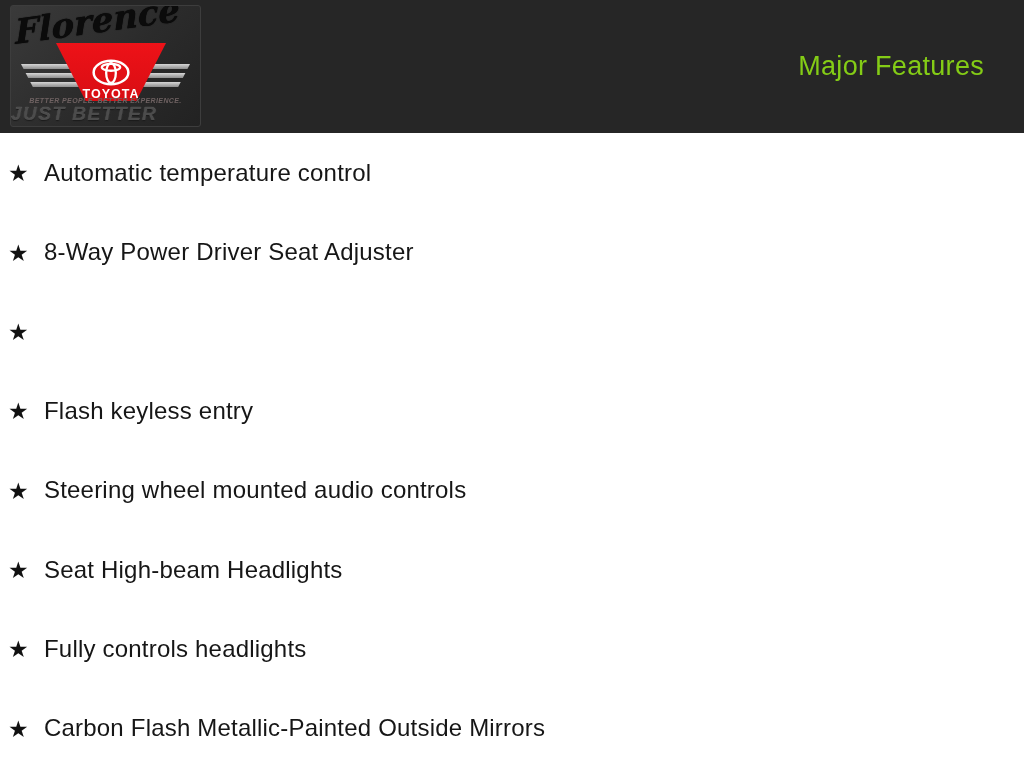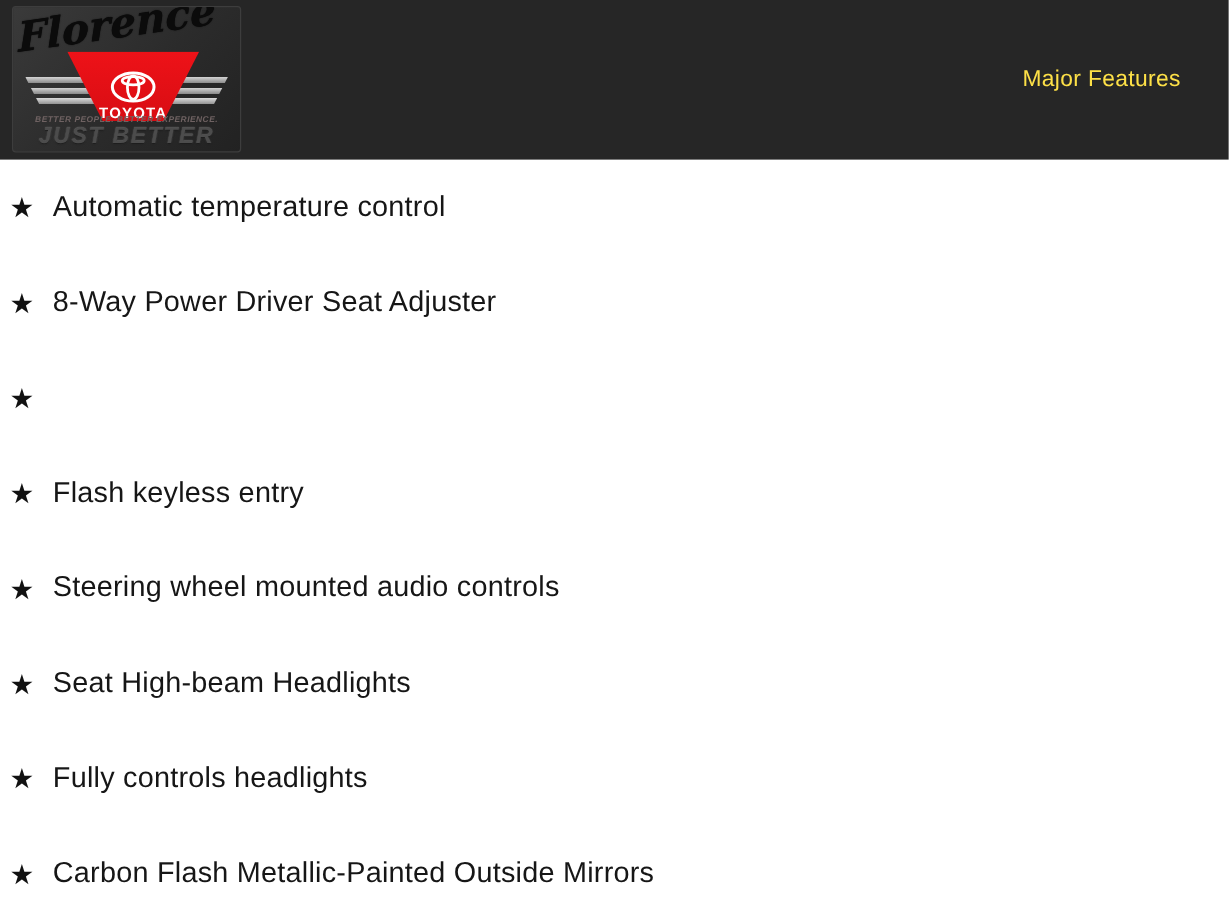--- a/index.html
+++ b/index.html
@@ -15,22 +15,22 @@
   .header {
     position: relative;
     height: 133px;
     background: #262626;
     flex: 0 0 auto;
   }
   .page-title {
     position: absolute;
     top: 0; bottom: 0; right: 40px;
     display: flex; align-items: center;
-    color: #fde047;
-    font-size: 19px;
+    color: #84cc16;
+    font-size: 27px;
     font-weight: 400;
     letter-spacing: 0.3px;
   }
 
   
   .logo {
     position: absolute;
     left: 10px; top: 5px;
     width: 191px; height: 122px;
     background: linear-gradient(135deg, #3a3a3a 0%, #2b2b2b 55%, #222222 100%);
@@ -90,21 +90,21 @@
     font-style: italic;
     font-weight: bold;
     letter-spacing: 0.4px;
     color: #6f6262;
     white-space: nowrap;
   }
   .logo-slogan {
     position: absolute;
     left: 0; right: 0; bottom: 1px;
     z-index: 3;
-    text-align: center;
+    text-align: left;
     font-size: 19px;
     font-style: italic;
     font-weight: 900;
     letter-spacing: 1.5px;
     color: #4c4c4c;
     text-shadow: 0 1px 1px #1a1a1a, 0 0 1px #8a8a8a;
     white-space: nowrap;
   }
 
   

